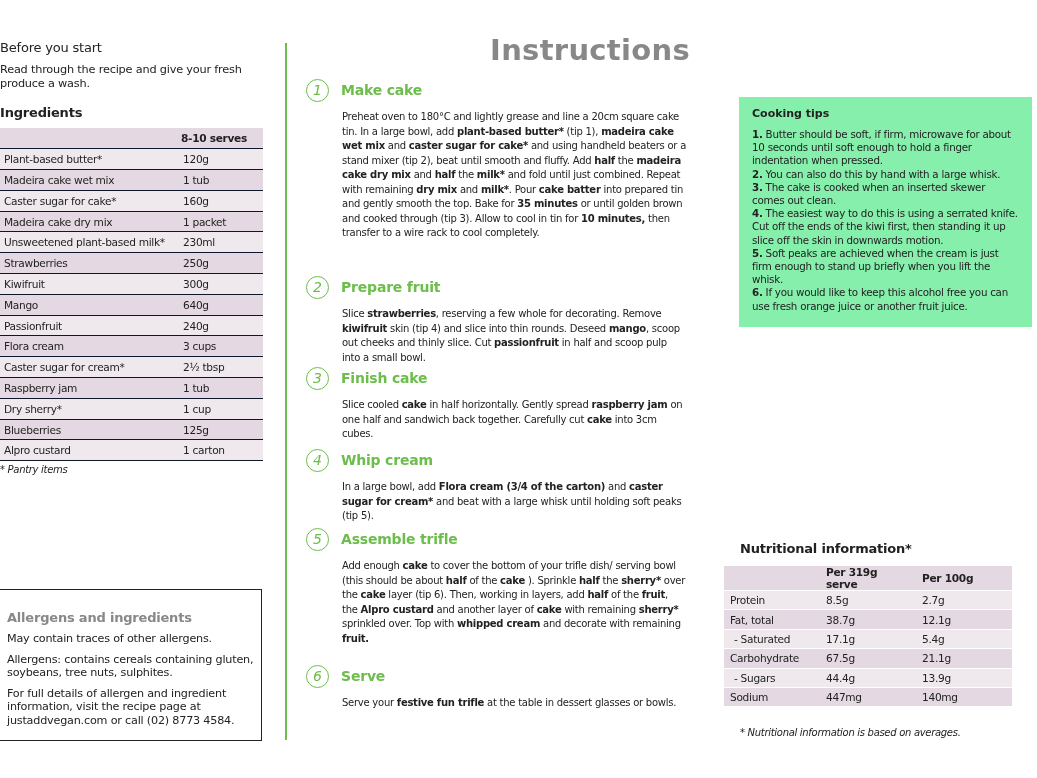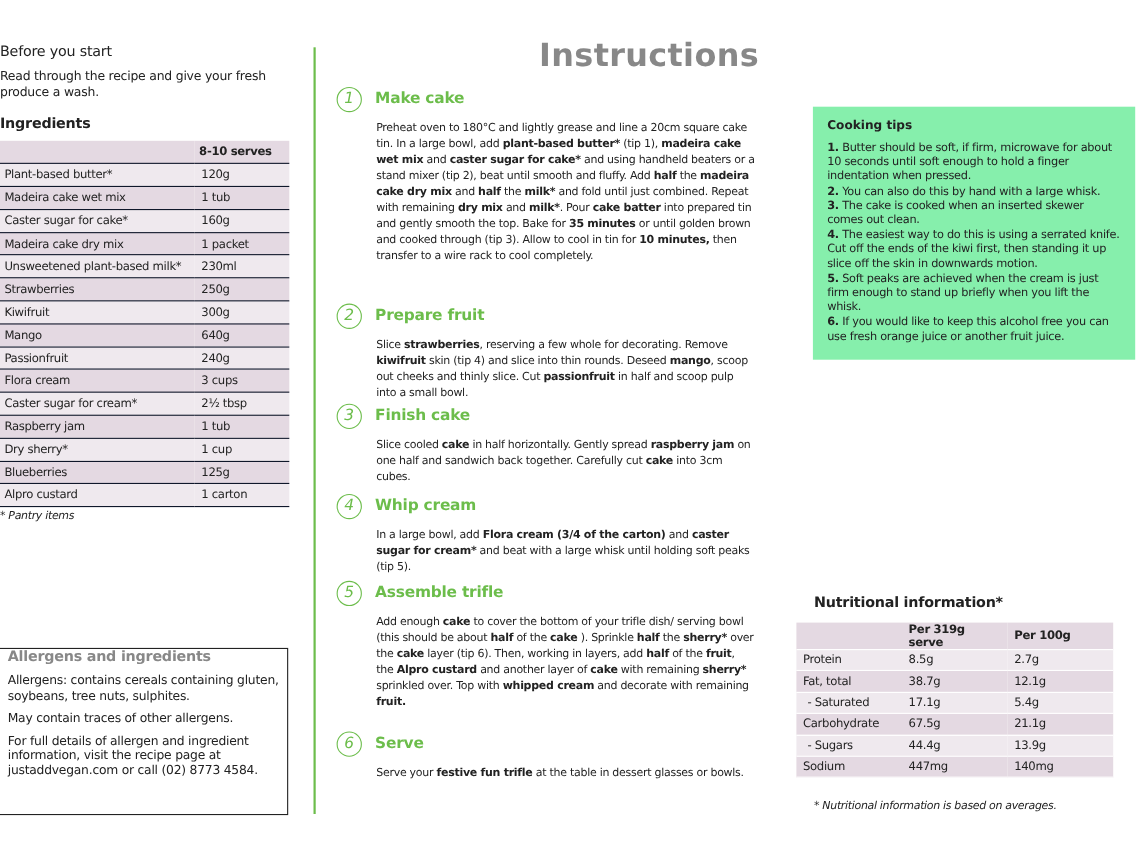--- a/index.html
+++ b/index.html
@@ -12,21 +12,21 @@
     .p-before { font-size: 11.3px; line-height: 13.5px; margin-top: 8px; color: #222; letter-spacing: -0.2px; }
     .h-ingr { font-size: 13px; font-weight: bold; margin-top: 15px; color: #222; letter-spacing: -0.2px; }
     table.ingr { margin-top: 8px; width: 263px; border-collapse: collapse; }
     table.ingr td, table.ingr th { font-size: 10.6px; height: 20.8px; padding: 0 4px; text-align: left; color: #222; letter-spacing: -0.3px; border-bottom: 1px solid #0f172a; }
     table.ingr th { font-weight: bold; background: #e4d9e2; }
     table.ingr tr:nth-child(odd) td { background: #efe9ee; }
     table.ingr tr:nth-child(even) td { background: #e4d9e2; }
     table.ingr td.q { width: 86px; padding-left: 6px; }
     .pantry { font-size: 10px; font-style: italic; margin-top: 3px; color: #222; letter-spacing: -0.3px; }
 
-    .allergens { position: absolute; left: -1px; top: 589px; width: 263px; height: 152px; border: 1px solid #222; padding: 0 7px; }
+    .allergens { position: absolute; left: -1px; top: 589px; width: 263px; height: 152px; border: 1px solid #222; padding: 20px 7px; }
     .allergens h3 { font-size: 13px; font-weight: bold; color: #888; letter-spacing: -0.2px; }
     .allergens p { font-size: 11.2px; line-height: 13.5px; margin-top: 7px; color: #222; letter-spacing: -0.2px; }
 
     
     .divider { position: absolute; left: 285px; top: 43px; width: 2px; height: 697px; background: #6cbd4b; }
 
     
     .title { position: absolute; left: 300px; width: 390px; top: 33px; text-align: right; font-size: 29px; color: #888; letter-spacing: 0.3px; }
     .step { position: absolute; left: 306px; width: 380px; }
     .step-head { display: flex; align-items: center; height: 20px; }
@@ -125,22 +125,22 @@
           <td>Alpro custard</td>
           <td class="q">1 carton</td>
         </tr>
       </tbody>
   </table>
   <p class="pantry">* Pantry items</p>
 </div>
 
 <div class="allergens">
   <h3>Allergens and ingredients</h3>
+  <p>May contain traces of other allergens.</p>
   <p>Allergens: contains cereals containing gluten, soybeans, tree nuts, sulphites.</p>
-  <p>May contain traces of other allergens.</p>
   <p>For full details of allergen and ingredient information, visit the recipe page at justaddvegan.com or call (02) 8773 4584.</p>
 </div>
 
 <div class="divider"></div>
 
 <h1 class="title">Instructions</h1>
 <div id="steps">
     <div class="step" style="top: 80px;">
       <div class="step-head">
         <span class="num">1</span>

